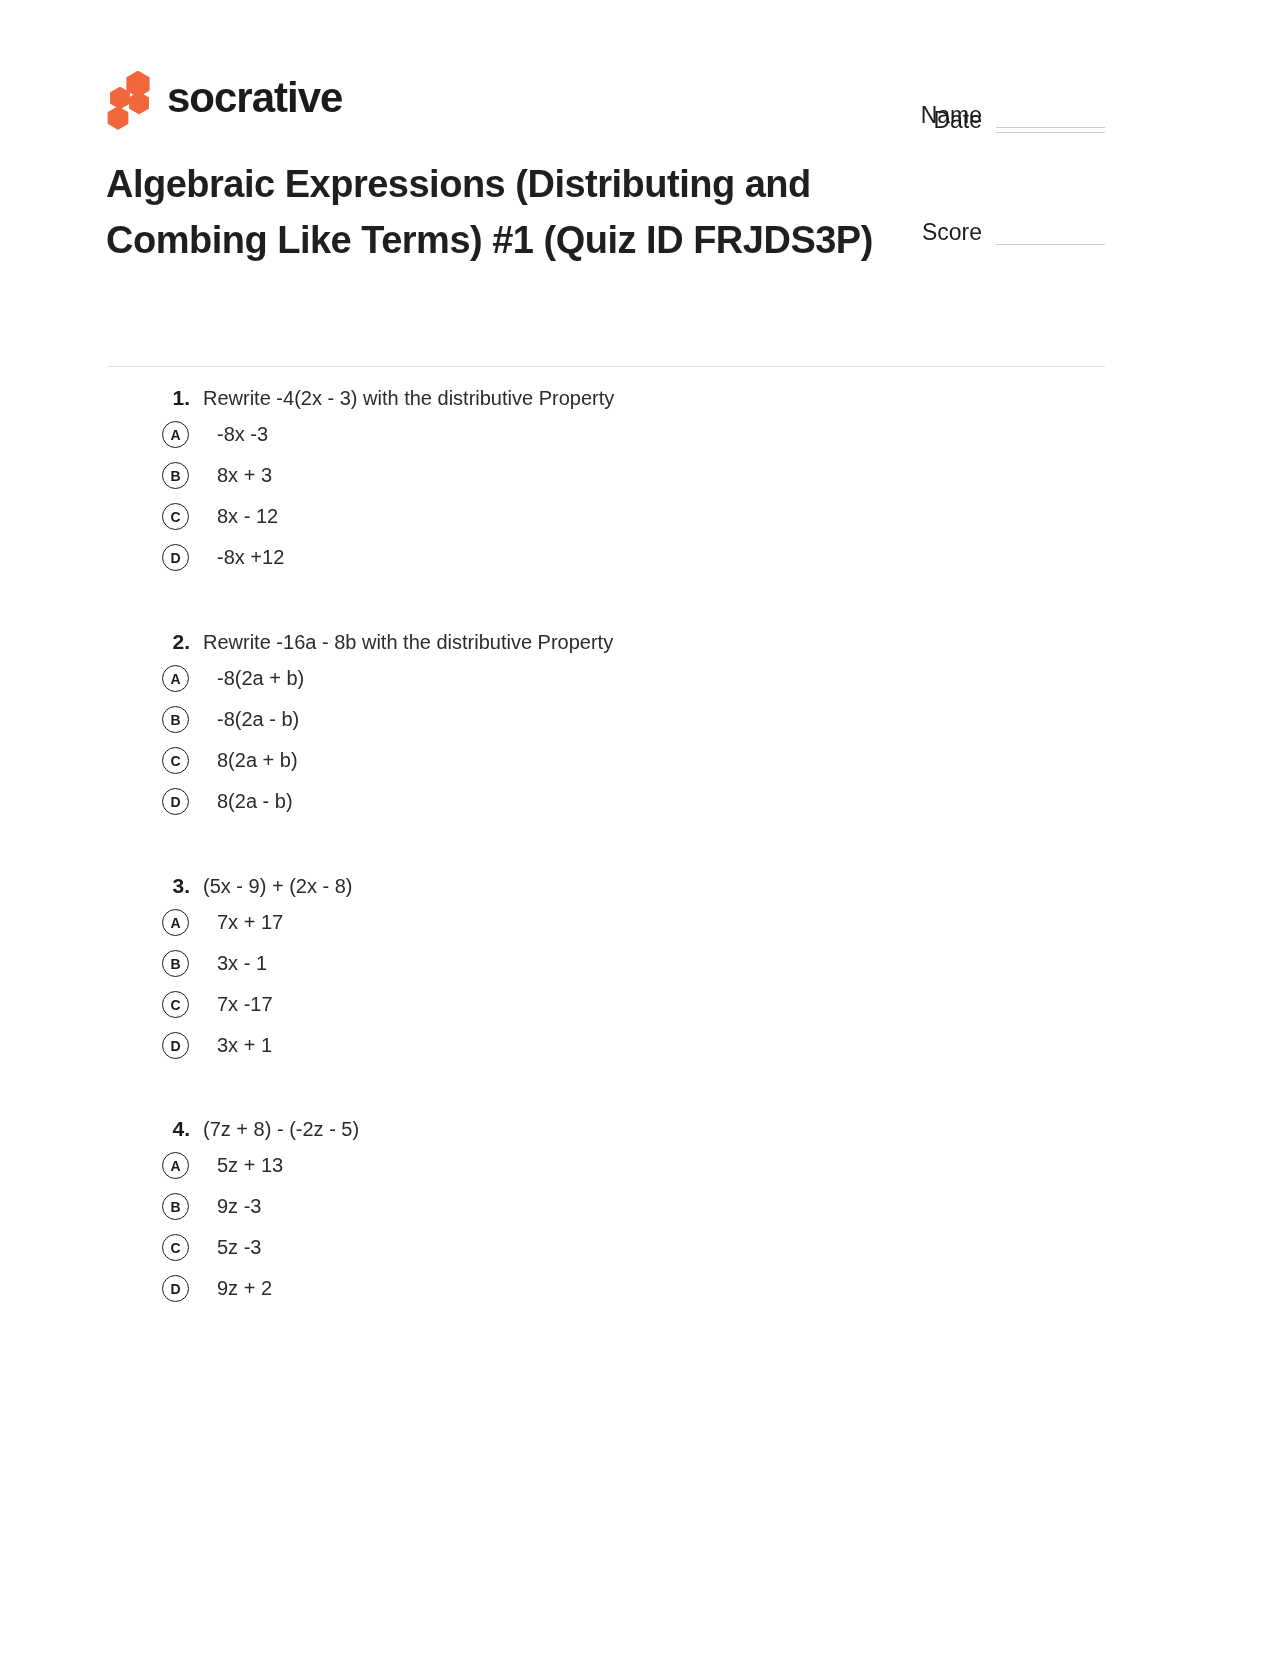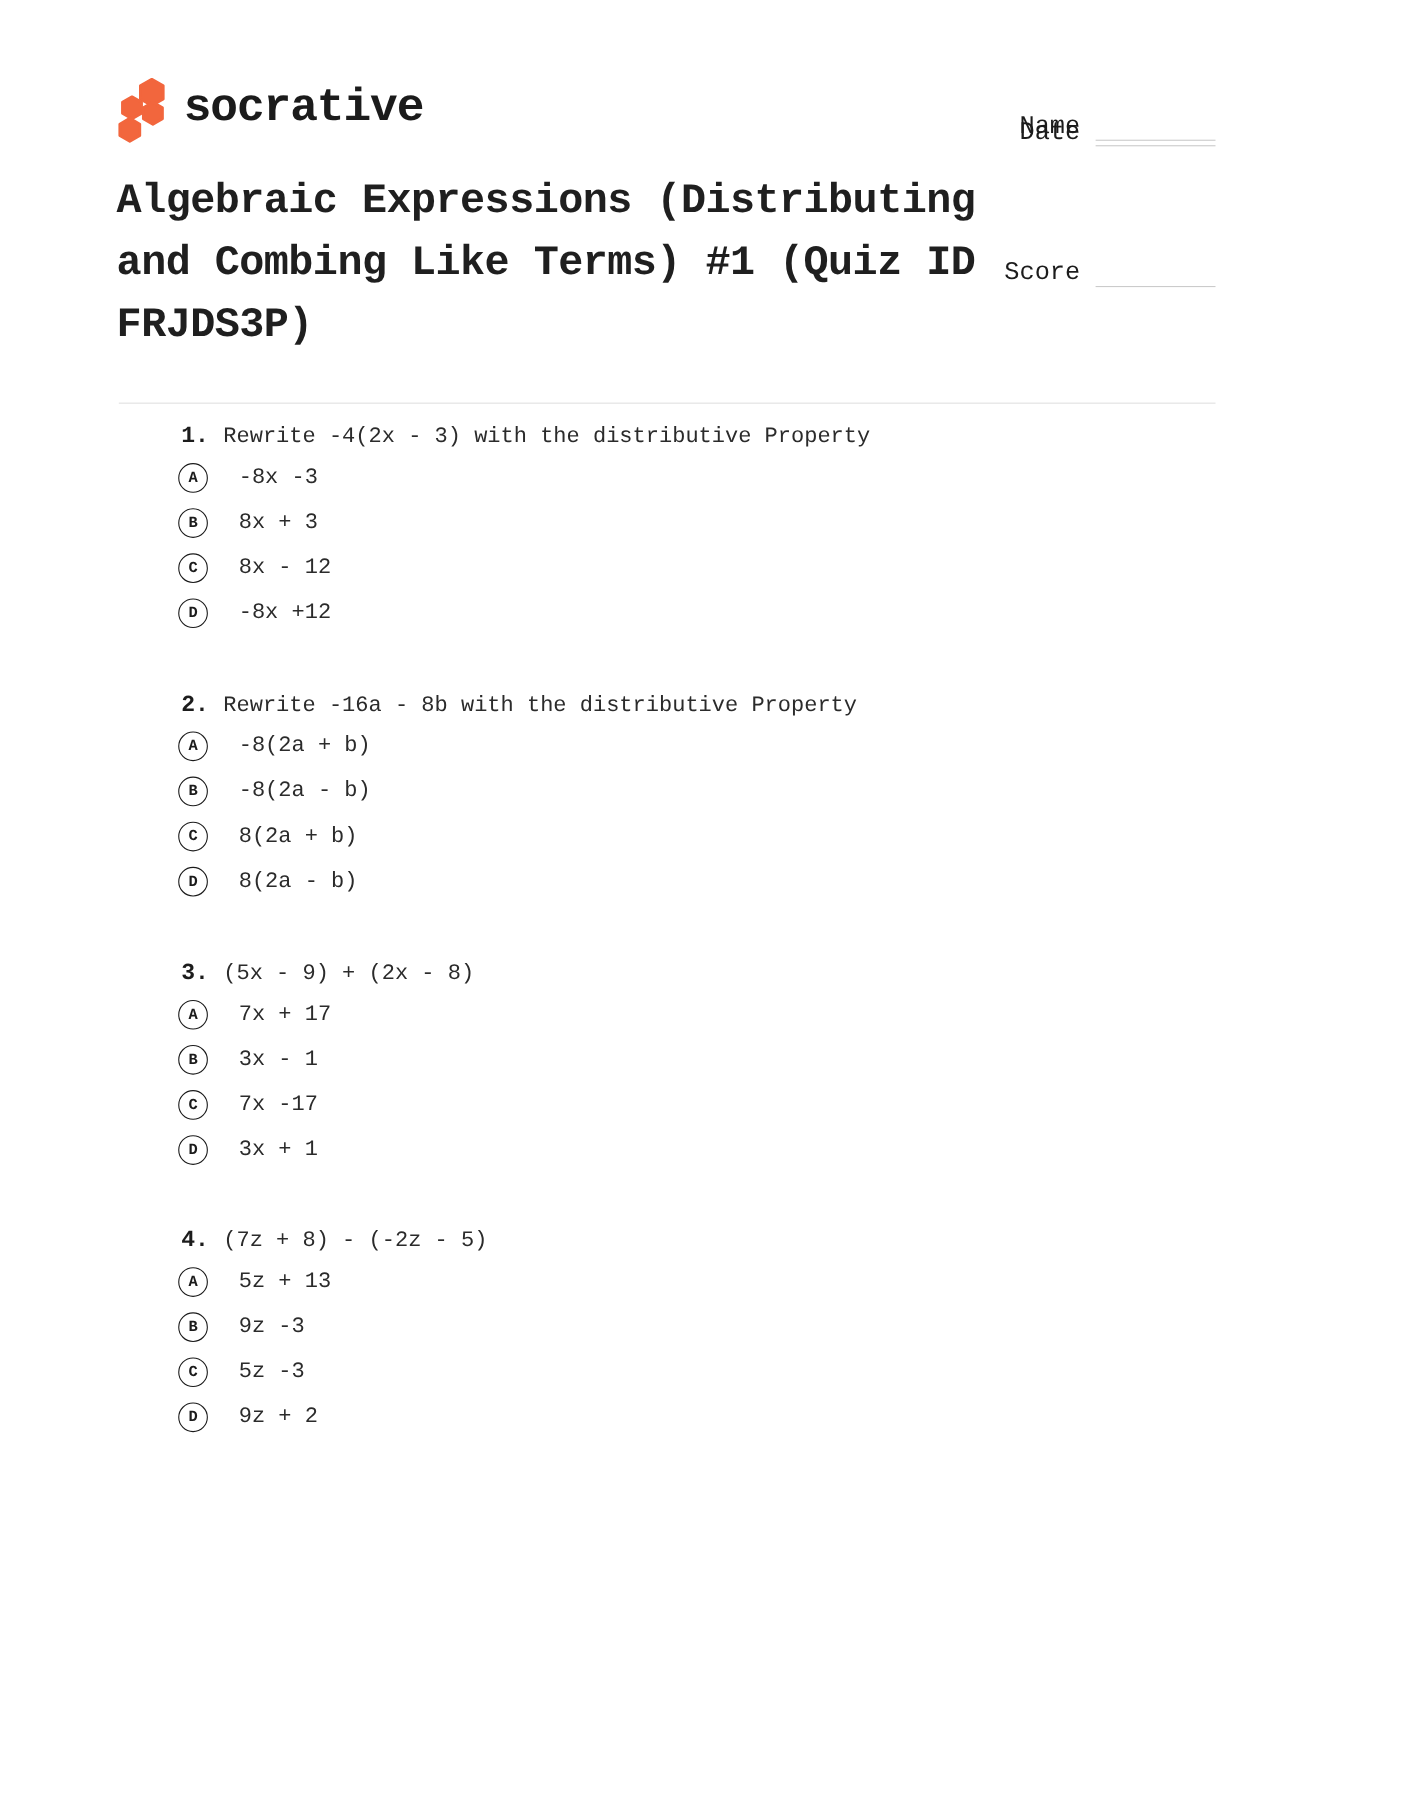--- a/index.html
+++ b/index.html
@@ -5,21 +5,21 @@
   html, body {
     margin: 0;
     padding: 0;
     background: #ffffff;
   }
   .page {
     position: relative;
     width: 1105px;
     height: 1653px;
     background: #ffffff;
-    font-family: Liberation Mono, monospace;
+    font-family: Liberation Sans, sans-serif;
     color: #212121;
     overflow: hidden;
   }
 
   
   .logo {
     position: absolute;
     left: 106px;
     top: 68px;
     display: flex;
@@ -55,21 +55,21 @@
     line-height: 25px;
   }
   .hdr-line {
     width: 166px;
     margin-left: 14px;
     height: 24px;
     border-bottom: 1.6px solid #cbcbcb;
   }
   .field-name  { top: 79px; margin-top: 24px; }
   .field-date  { top: 108px; }
-  .field-score { top: 236px; }
+  .field-score { top: 220px; }
 
   
   .title {
     position: absolute;
     left: 106px;
     top: 156px;
     width: 800px;
     margin: 0;
     font-size: 38px;
     line-height: 56px;

